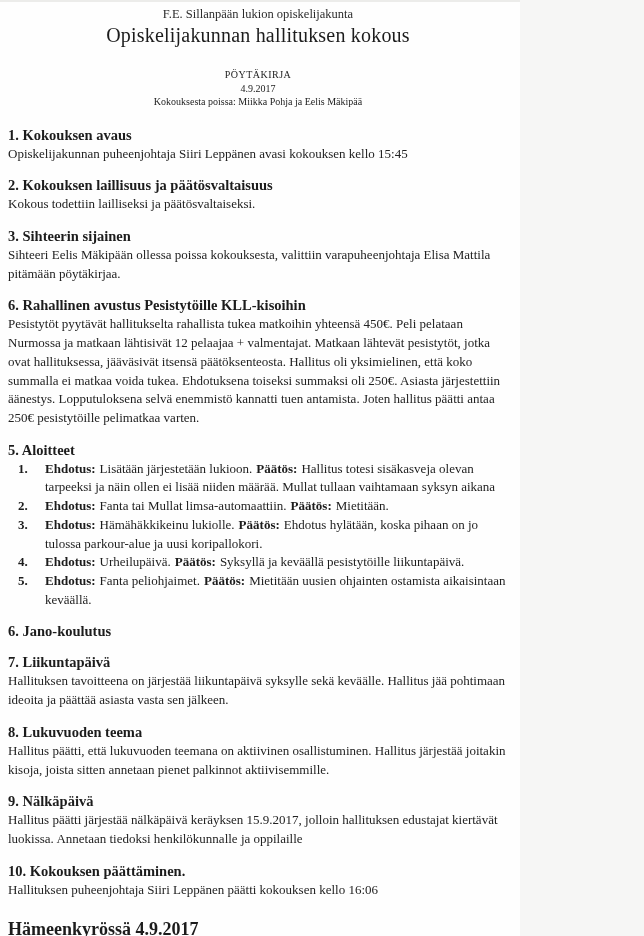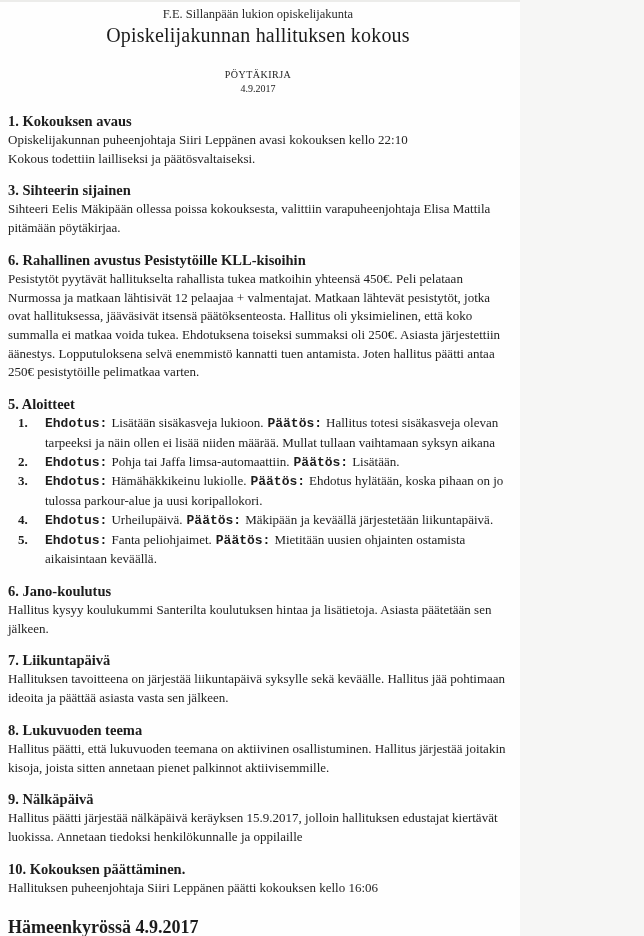--- a/index.html
+++ b/index.html
@@ -36,21 +36,21 @@
     margin: 0; color: #222;
   }
   
   .aloitteet { margin: 1px 0 0 0; }
   .aloite { display: flex; font-size: 13px; line-height: 1.44; }
   .aloite .num {
     flex: 0 0 18px; margin-left: 10px; margin-right: 9px;
     font-weight: bold; text-align: left;
   }
   .aloite .li-text { flex: 1; margin: 0; }
-  .aloite .li-text b { margin-right: 4px; font-family: Liberation Mono, monospace; }
+  .aloite .li-text b { margin-right: 4px; }
   .aloite .li-text .seg { margin-right: 4px; }
   
   .closing { margin-top: 20px; }
   .place-date { font-size: 18px; font-weight: bold; }
   .sig-grid {
     display: grid;
     grid-template-columns: 312px 312px;
     column-gap: 0;
   }
   .sig-cell { padding-top: 10px; }
@@ -71,89 +71,90 @@
 <body>
 
 <div class="page">
 
   <div class="header">
     <div class="org-line">F.E. Sillanpään lukion opiskelijakunta</div>
     <div class="doc-title">Opiskelijakunnan hallituksen kokous</div>
     <div class="doc-meta">
       <div class="doc-type">PÖYTÄKIRJA</div>
       <div class="meta-line">4.9.2017</div>
+      <div class="meta-line">Kokouksesta poissa: Miikka Pohja ja Eelis Mäkipää</div>
     </div>
   </div>
 
   <div class="sections">
 
     <div>
       <div class="sec-heading">1. Kokouksen avaus</div>
-      <p class="sec-body">Opiskelijakunnan puheenjohtaja Siiri Leppänen avasi kokouksen kello 22:10</p>
-    </div>
-
-    <div>
+      <p class="sec-body">Opiskelijakunnan puheenjohtaja Siiri Leppänen avasi kokouksen kello 15:45</p>
+    </div>
+
+    <div>
+      <div class="sec-heading">2.  Kokouksen laillisuus ja päätösvaltaisuus</div>
       <p class="sec-body">Kokous todettiin lailliseksi ja päätösvaltaiseksi.</p>
     </div>
 
     <div>
       <div class="sec-heading">3. Sihteerin sijainen</div>
       <p class="sec-body">Sihteeri Eelis Mäkipään ollessa poissa kokouksesta, valittiin varapuheenjohtaja Elisa Mattila pitämään pöytäkirjaa.</p>
     </div>
 
     <div>
       <div class="sec-heading">6. Rahallinen avustus Pesistytöille KLL-kisoihin</div>
       <p class="sec-body">Pesistytöt pyytävät hallitukselta rahallista tukea matkoihin yhteensä 450€. Peli pelataan Nurmossa ja matkaan lähtisivät 12 pelaajaa + valmentajat. Matkaan lähtevät pesistytöt, jotka ovat hallituksessa, jääväsivät itsensä päätöksenteosta. Hallitus oli yksimielinen, että koko summalla ei matkaa voida tukea. Ehdotuksena toiseksi summaksi oli 250€. Asiasta järjestettiin äänestys. Lopputuloksena selvä enemmistö kannatti tuen antamista. Joten hallitus päätti antaa 250€ pesistytöille pelimatkaa varten.</p>
     </div>
 
     <div>
       <div class="sec-heading">5. Aloitteet</div>
       <div class="aloitteet">
 
         <div class="aloite">
           <span class="num">1.</span>
           <p class="li-text">
-            <b>Ehdotus:</b><span class="seg">Lisätään sisäkasveja lukioon.</span><b>Päätös:</b><span>Hallitus totesi sisäkasveja olevan tarpeeksi ja näin ollen ei lisää niiden määrää. Mullat tullaan vaihtamaan syksyn aikana</span>
+            <b>Ehdotus:</b><span class="seg">Lisätään järjestetään lukioon.</span><b>Päätös:</b><span>Hallitus totesi sisäkasveja olevan tarpeeksi ja näin ollen ei lisää niiden määrää. Mullat tullaan vaihtamaan syksyn aikana</span>
           </p>
         </div>
 
         <div class="aloite">
           <span class="num">2.</span>
           <p class="li-text">
-            <b>Ehdotus:</b><span class="seg">Pohja tai Jaffa limsa-automaattiin.</span><b>Päätös:</b><span>Lisätään.</span>
+            <b>Ehdotus:</b><span class="seg">Fanta tai Mullat limsa-automaattiin.</span><b>Päätös:</b><span>Mietitään.</span>
           </p>
         </div>
 
         <div class="aloite">
           <span class="num">3.</span>
           <p class="li-text">
             <b>Ehdotus:</b><span class="seg">Hämähäkkikeinu lukiolle.</span><b>Päätös:</b><span>Ehdotus hylätään, koska pihaan on jo tulossa parkour-alue ja uusi koripallokori.</span>
           </p>
         </div>
 
         <div class="aloite">
           <span class="num">4.</span>
           <p class="li-text">
-            <b>Ehdotus:</b><span class="seg">Urheilupäivä.</span><b>Päätös:</b><span>Mäkipään ja keväällä järjestetään liikuntapäivä.</span>
+            <b>Ehdotus:</b><span class="seg">Urheilupäivä.</span><b>Päätös:</b><span>Syksyllä ja keväällä pesistytöille liikuntapäivä.</span>
           </p>
         </div>
 
         <div class="aloite">
           <span class="num">5.</span>
           <p class="li-text">
             <b>Ehdotus:</b><span class="seg">Fanta peliohjaimet.</span><b>Päätös:</b><span>Mietitään uusien ohjainten ostamista aikaisintaan keväällä.</span>
           </p>
         </div>
 
       </div>
     </div>
 
     <div>
       <div class="sec-heading">6. Jano-koulutus</div>
-      <p class="sec-body">Hallitus kysyy koulukummi Santerilta koulutuksen hintaa ja lisätietoja. Asiasta päätetään sen jälkeen.</p>
     </div>
 
     <div>
       <div class="sec-heading">7. Liikuntapäivä</div>
       <p class="sec-body">Hallituksen tavoitteena on järjestää liikuntapäivä syksylle sekä keväälle. Hallitus jää pohtimaan ideoita ja päättää asiasta vasta sen jälkeen.</p>
     </div>
 
     <div>
       <div class="sec-heading">8. Lukuvuoden teema</div>
       <p class="sec-body">Hallitus päätti, että lukuvuoden teemana on aktiivinen osallistuminen. Hallitus järjestää joitakin kisoja, joista sitten annetaan pienet palkinnot aktiivisemmille.</p>

